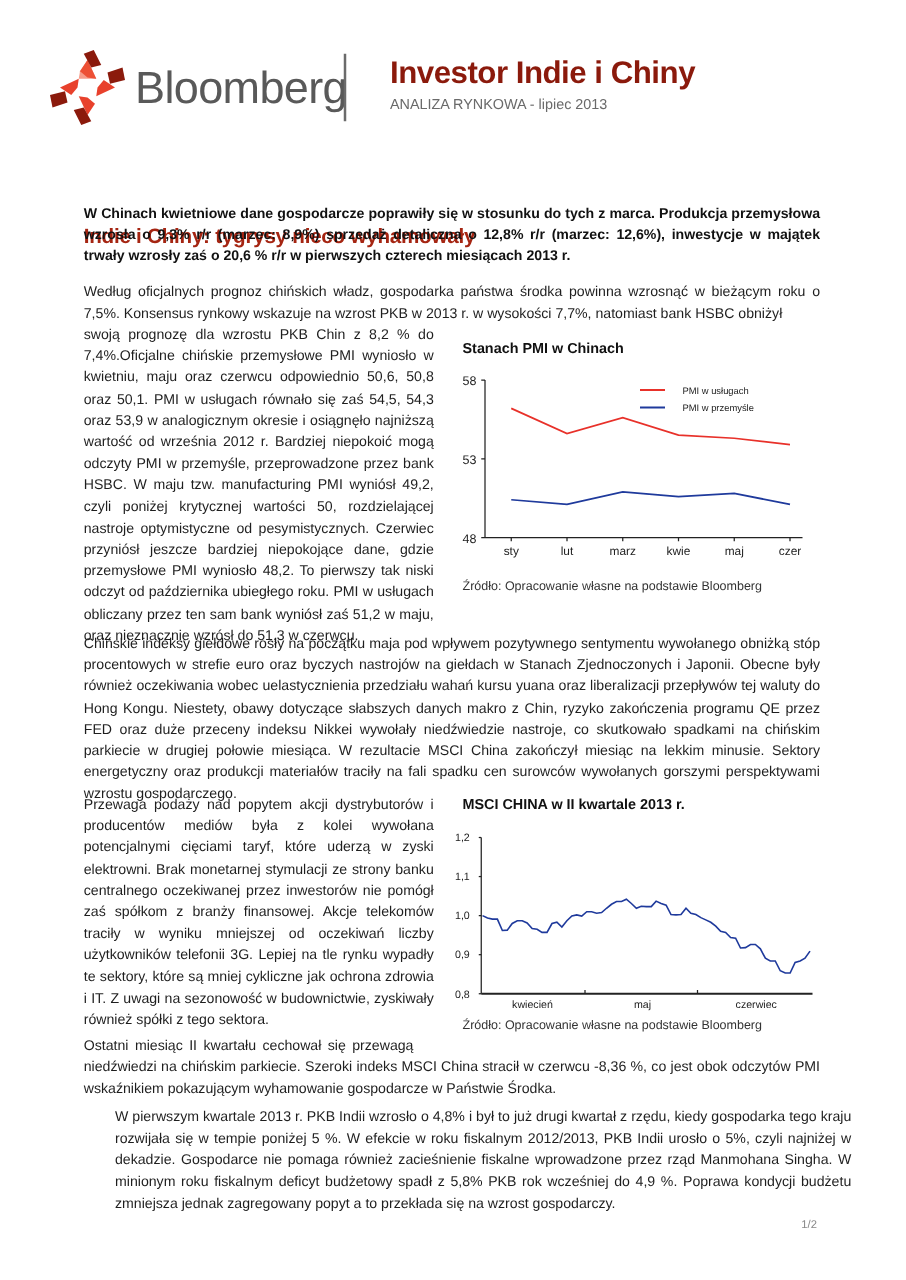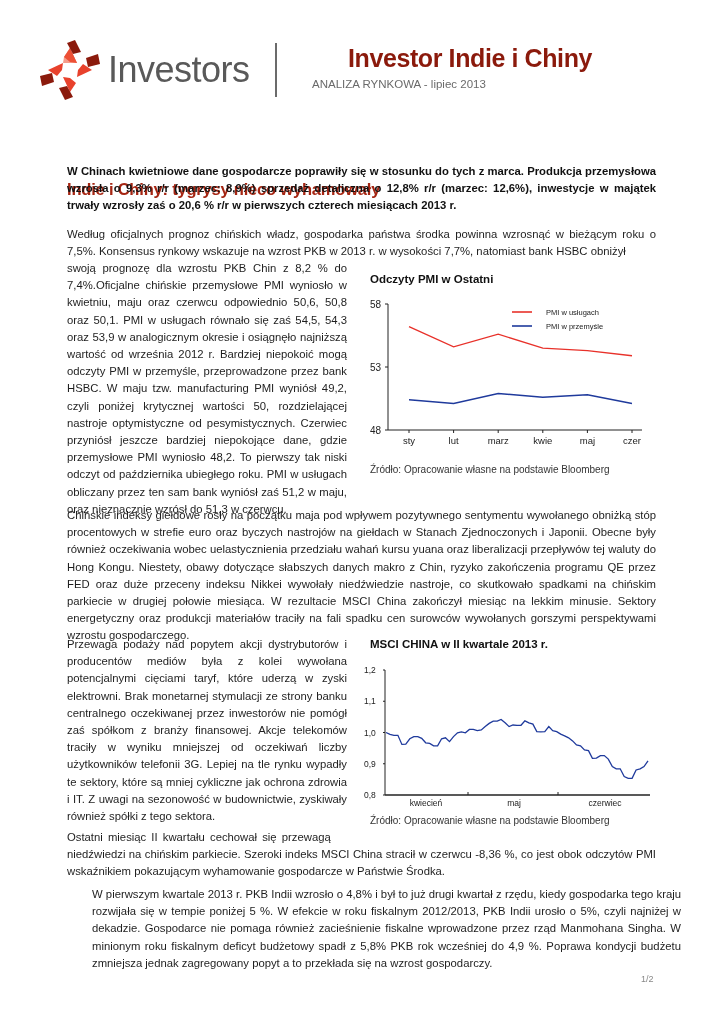--- a/index.html
+++ b/index.html
@@ -2,21 +2,21 @@
 <html><head>
 <meta charset="utf-8">
 <style>
   html, body { margin: 0; padding: 0; background: #ffffff; }
   body { width: 725px; height: 1024px; position: relative; overflow: hidden;
          font-family: "Liberation Sans", "DejaVu Sans", sans-serif; color: #1a1a1a; }
   .abs { position: absolute; }
   .logo-mark { left: 40px; top: 40px; width: 60px; height: 60px; }
   .logo-text { left: 108px; top: 49px; font-size: 36px; color: #595959; letter-spacing: -0.5px; }
   .divider { left: 275px; top: 43px; width: 2px; height: 54px; background: #6b6b6b; }
-  .pub-title { left: 312px; top: 44px; font-size: 25px; font-weight: bold; color: #8b1a0c; letter-spacing: -0.4px; margin-left: 36px; }
+  .pub-title { left: 312px; top: 44px; font-size: 25px; font-weight: bold; color: #8b1a0c; letter-spacing: -0.4px; }
   .pub-sub { left: 312px; top: 78px; font-size: 11.5px; color: #6a6a6a; }
   .art-title { left: 67px; top: 137px; font-size: 16.5px; font-weight: bold; color: #a52512; letter-spacing: -0.2px; margin-top: 43px; }
   .lead { left: 67px; top: 163px; width: 589px; font-size: 11.3px; line-height: 17px; font-weight: bold; text-align: justify; color: #111; }
   .para { font-size: 11.3px; line-height: 17.2px; text-align: justify; color: #1e1e1e; }
   .p1a { left: 67px; top: 226px; width: 589px; }
   .p1b { left: 67px; top: 260px; width: 280px; }
   .p2 { left: 67px; top: 507px; width: 589px; }
   .p3 { left: 67px; top: 636px; width: 280px; }
   .p4 { left: 67px; top: 829px; width: 589px; }
   .p5 { left: 67px; top: 886px; width: 589px; margin-left: 25px; }
@@ -40,31 +40,31 @@
     <polygon points="30,52 23,37 30,38 36,43" fill="#e8412c"></polygon>
     <polygon points="8,30 23,23 22,30 17,36" fill="#e8412c"></polygon>
     <polygon points="30,8 24,17 23,23 37,23" fill="#f05a3c" opacity="0.6"></polygon>
 
     <polygon points="27,3 35,0 41,12 33,14" fill="#8b1a0c"></polygon>
     <polygon points="46,18 58,14 60,24 48,27" fill="#8b1a0c"></polygon>
     <polygon points="33,57 25,60 19,48 27,46" fill="#8b1a0c"></polygon>
     <polygon points="14,42 2,46 0,36 12,33" fill="#8b1a0c"></polygon>
   </svg>
 </div>
-<div class="abs logo-text">Investors</div>
+<div class="abs logo-text">Bloomberg</div>
 <div class="abs divider"></div>
 <div class="abs pub-title">Investor Indie i Chiny</div>
 <div class="abs pub-sub">ANALIZA RYNKOWA - lipiec 2013</div>
 
 <div class="abs art-title">Indie i Chiny: tygrysy nieco wyhamowały</div>
 <div class="abs lead">W Chinach kwietniowe dane gospodarcze poprawiły się w stosunku do tych z marca. Produkcja przemysłowa wzrosła o  9,3% r/r (marzec: 8,9%) sprzedaż detaliczna o 12,8% r/r (marzec: 12,6%), inwestycje w majątek trwały wzrosły zaś o 20,6 % r/r w pierwszych czterech miesiącach 2013 r.</div>
 <div class="abs para p1a">Według oficjalnych prognoz chińskich władz, gospodarka państwa środka powinna wzrosnąć w bieżącym roku o 7,5%. Konsensus rynkowy wskazuje na wzrost PKB w 2013 r. w wysokości 7,7%, natomiast bank HSBC obniżył</div>
 <div class="abs para p1b">swoją prognozę dla wzrostu PKB Chin z 8,2 % do 7,4%.Oficjalne chińskie przemysłowe PMI wyniosło w kwietniu, maju oraz czerwcu odpowiednio 50,6, 50,8 oraz 50,1. PMI w usługach równało się zaś 54,5, 54,3 oraz 53,9 w analogicznym okresie i osiągnęło najniższą wartość od września 2012 r. Bardziej niepokoić mogą odczyty PMI w przemyśle, przeprowadzone przez bank HSBC. W maju tzw. manufacturing PMI wyniósł 49,2, czyli poniżej krytycznej wartości 50, rozdzielającej nastroje optymistyczne od pesymistycznych. Czerwiec przyniósł jeszcze bardziej niepokojące dane, gdzie przemysłowe PMI wyniosło 48,2. To pierwszy tak niski odczyt od października ubiegłego roku. PMI w usługach obliczany przez ten sam bank wyniósł zaś 51,2 w maju, oraz nieznacznie wzrósł do 51,3 w czerwcu.</div>
 
-<div class="abs chart-title pmi-title">Odczyty PMI w Ostatni</div>
+<div class="abs chart-title pmi-title">Stanach PMI w Chinach</div>
 <div class="abs" style="left:360px; top:290px; width:300px; height:165px;">
   <svg id="pmi-svg" width="300" height="165" viewBox="0 0 300 165">
       <line x1="28" y1="14" x2="28" y2="140" stroke="#222" stroke-width="1"></line>
       <line x1="28" y1="140" x2="282" y2="140" stroke="#222" stroke-width="1"></line>
       <line x1="25" y1="14" x2="28" y2="14" stroke="#222"></line>
       <text x="10" y="18" font-size="10" fill="#222">58</text>
       <line x1="25" y1="77" x2="28" y2="77" stroke="#222"></line>
       <text x="10" y="81" font-size="10" fill="#222">53</text>
       <line x1="25" y1="140" x2="28" y2="140" stroke="#222"></line>
       <text x="10" y="144" font-size="10" fill="#222">48</text>

